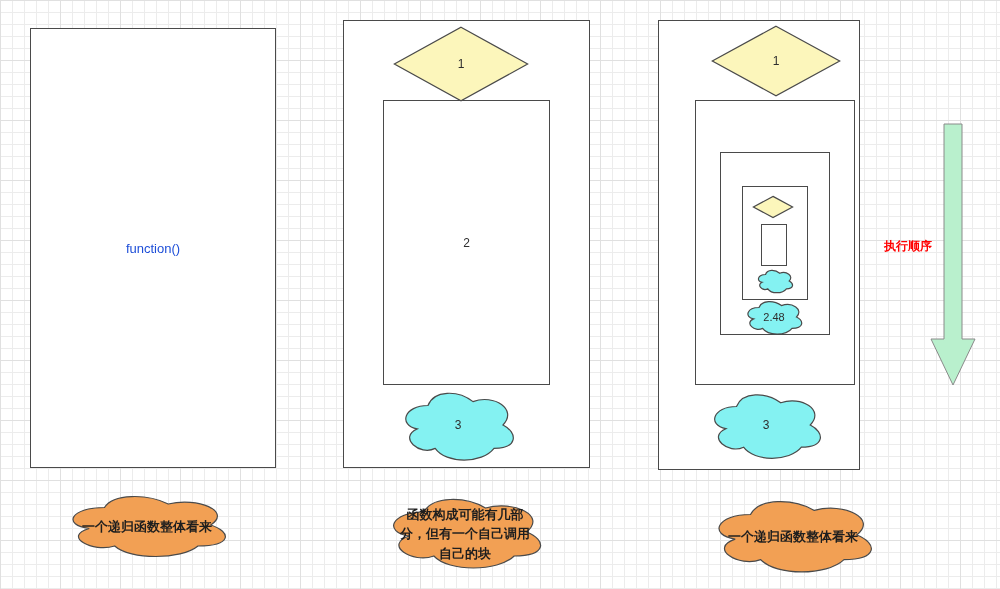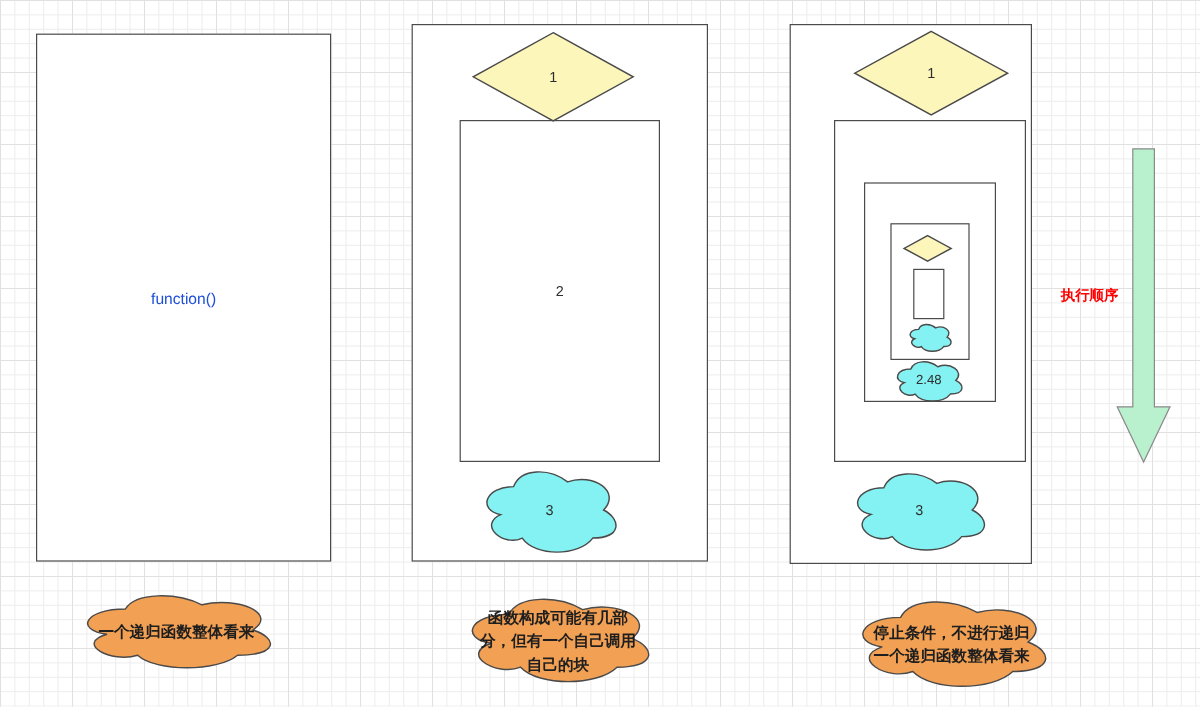--- a/index.html
+++ b/index.html
@@ -121,21 +121,20 @@
         <use href="#cloudPath"></use>
       </svg>
     <span class="lbl">3</span>
   </div>
 
   <div class="shape callout" style="left:708px;top:494px;width:170px;height:82px">
     <svg viewBox="0 0 100 60" preserveAspectRatio="none">
         <use href="#cloudPath"></use>
       </svg>
     <span class="lbl">
-      <span>停止条件，不进行递归</span>
       <span>一个递归函数整体看来</span>
     </span>
   </div>
 
   <div class="shape" id="exec-arrow" style="left:930px;top:123px;width:46px;height:264px">
     <svg viewBox="0 0 46 264" preserveAspectRatio="none">
       <path d="M14,1 L32,1 L32,216 L45,216 L23,262 L1,216 L14,216 Z"></path>
     </svg>
   </div>
   <div id="exec-order-label">执行顺序</div>

